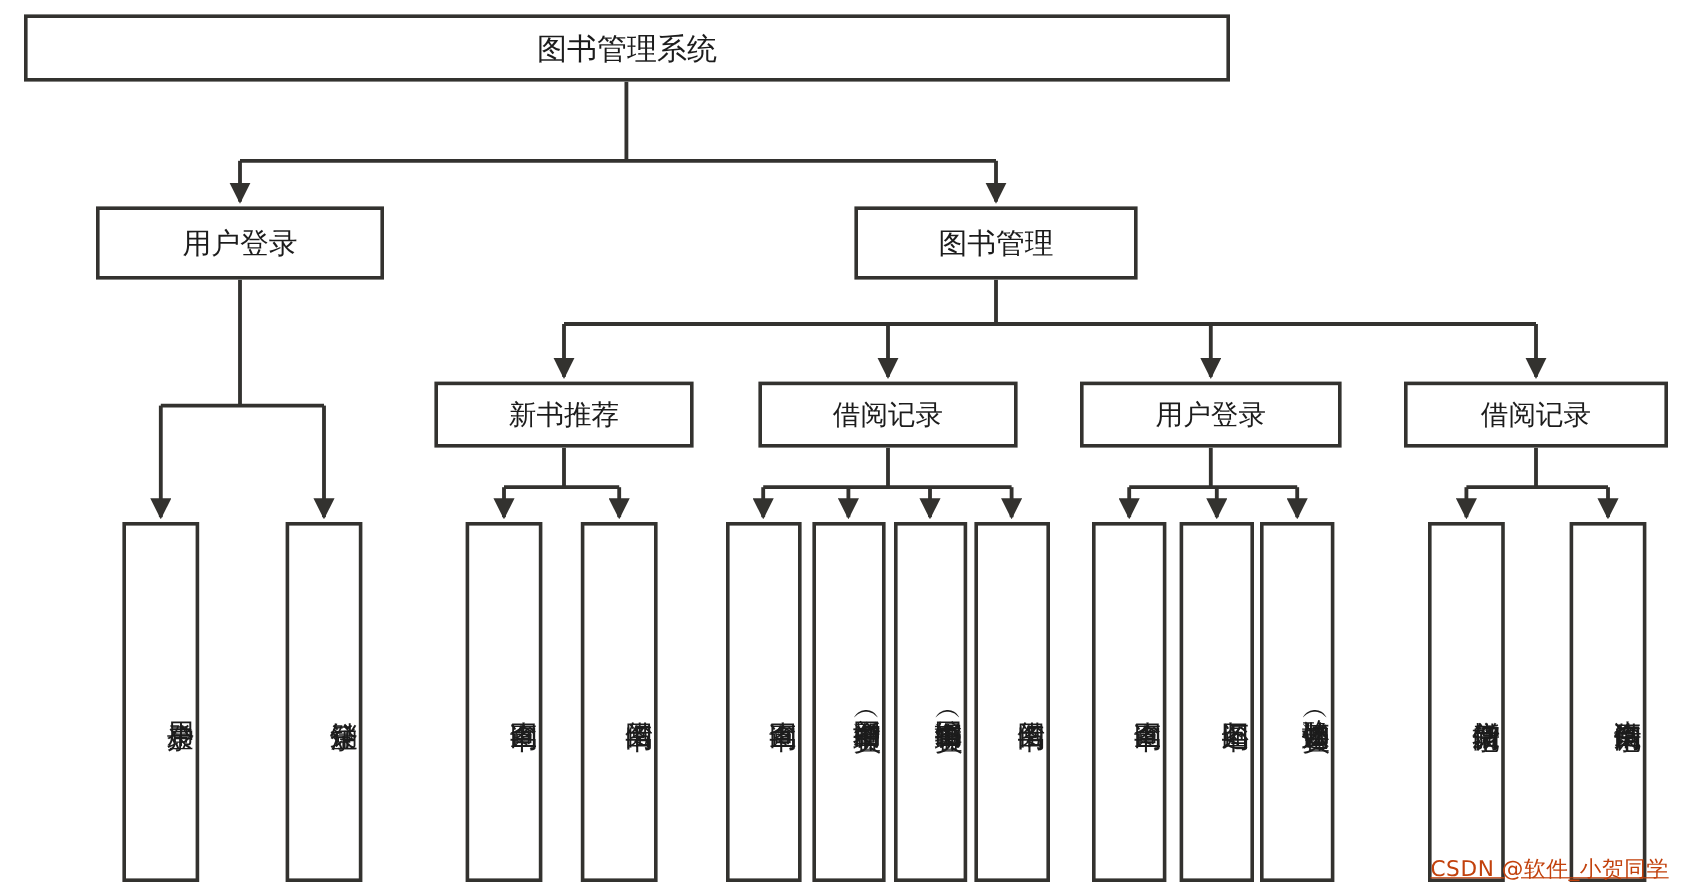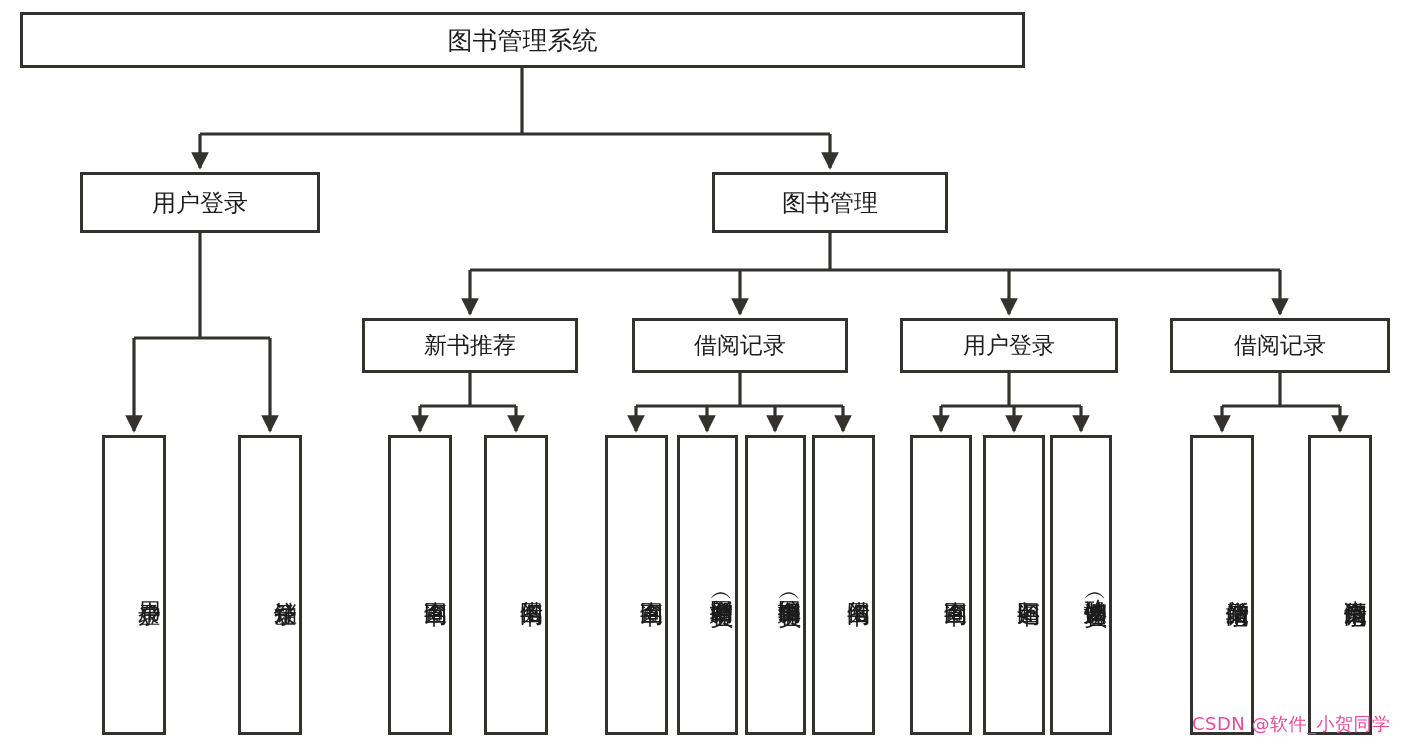--- a/index.html
+++ b/index.html
@@ -58,23 +58,24 @@
     justify-content: center;
   }
   .node.leaf .label {
     display: block;
   }
   .watermark {
     position: absolute;
     left: 1192px;
     top: 712px;
     font-size: 18px;
-    color: #ec4899;
+    color: #c2410c;
     white-space: nowrap;
     letter-spacing: 0.5px;
+    text-decoration: underline;
   }
 </style>
 </head>
 <body>
 
 <div id="canvas">
 
   <svg id="edges" viewBox="0 0 1405 747" xmlns="http://www.w3.org/2000/svg">
     <defs>
       <marker id="arrow" viewBox="0 0 10 10" refX="9" refY="5" markerWidth="5.5" markerHeight="5.5" orient="auto-start-reverse">

